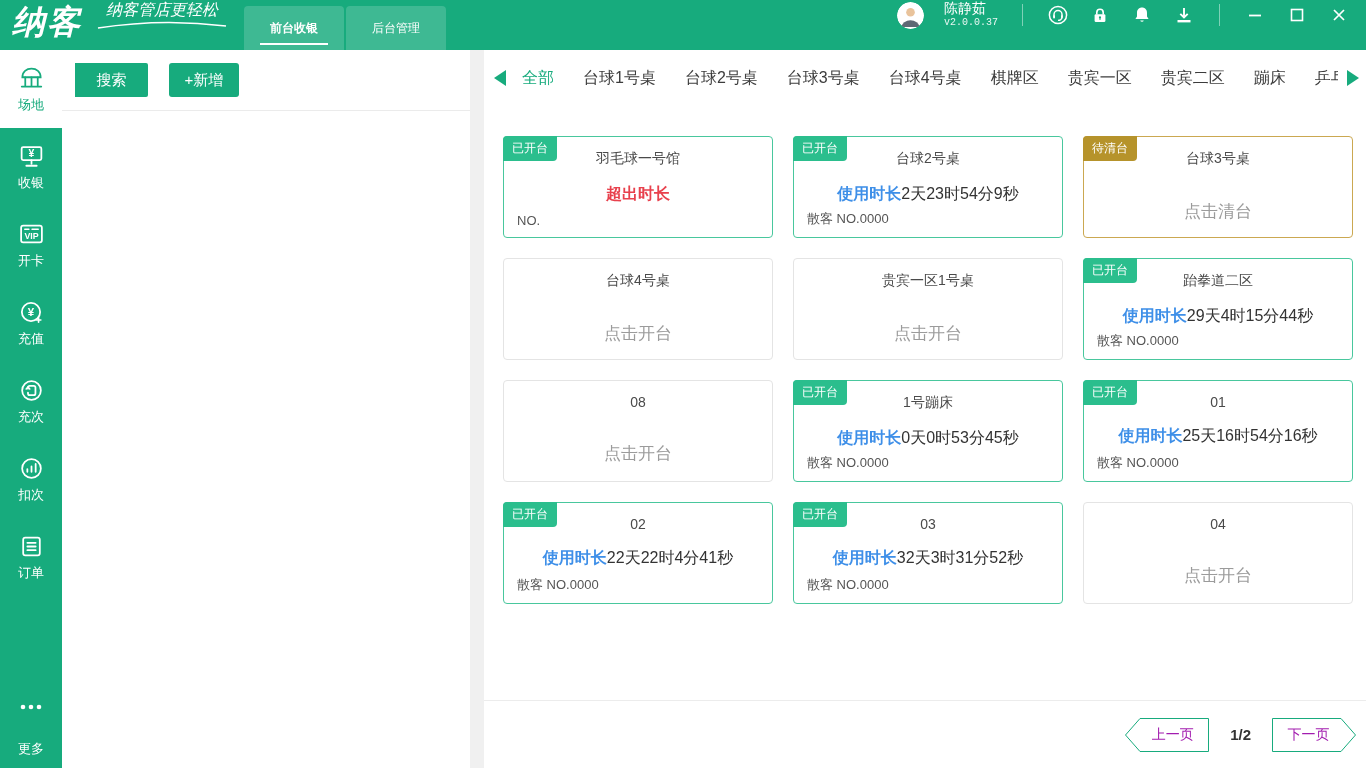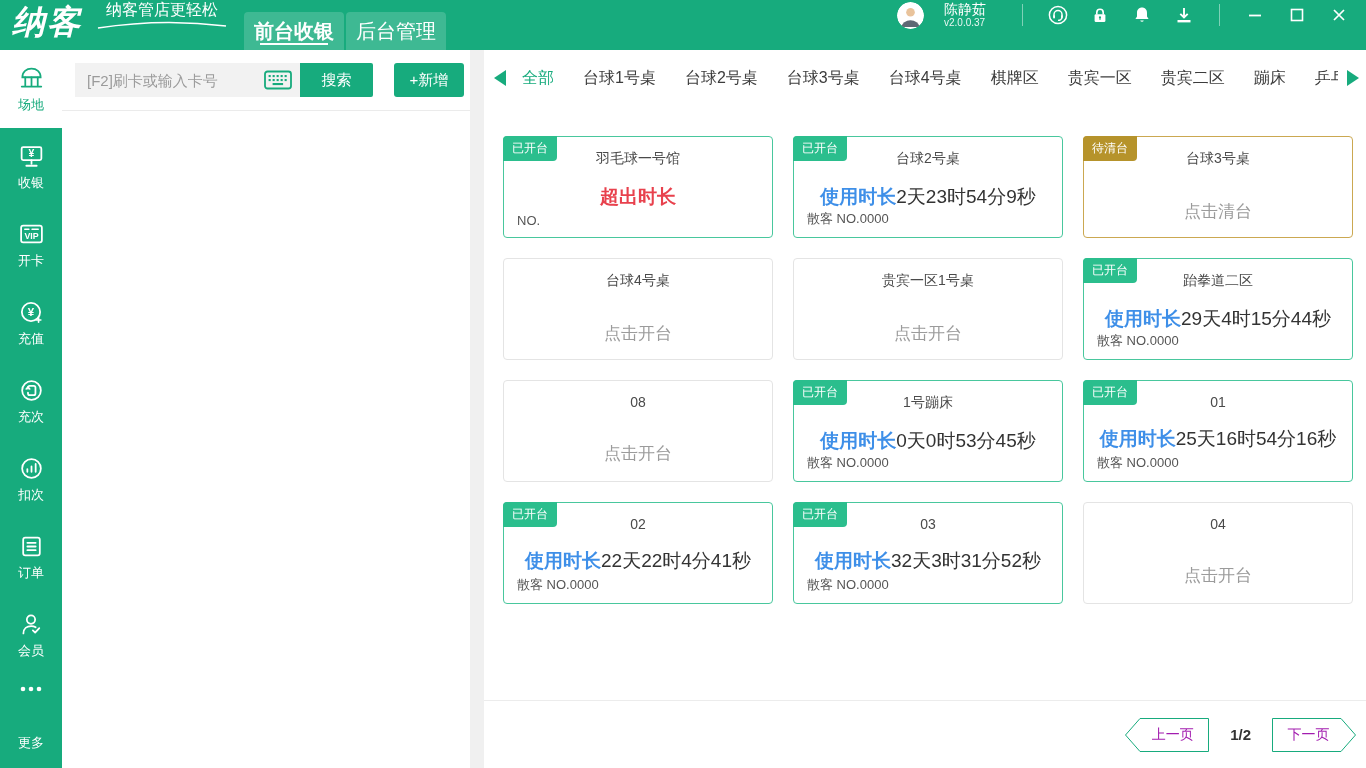--- a/index.html
+++ b/index.html
@@ -6,44 +6,44 @@
   html,body { margin:0; padding:0; }
   body {
     width:1366px; height:768px; overflow:hidden;
     font-family:"Liberation Sans", sans-serif;
     background:#fff; color:#333;
   }
   
   .topbar { height:50px; background:#17AB7D; display:flex; align-items:flex-start; color:#fff; position:relative; }
   .logo { font-size:33px; font-weight:bold; font-style:italic; margin-left:12px; letter-spacing:2px; white-space:nowrap; }
   .slogan-wrap { margin-left:14px; display:flex; flex-direction:column; align-items:center; }
-  .slogan { font-size:16px; white-space:nowrap; }
+  .slogan { font-style:italic; font-size:16px; white-space:nowrap; }
   .nav-tabs { display:flex; gap:2px; margin-left:16px; align-self:flex-end; }
-  .nav-tab { width:100px; height:38px; background:rgba(255,255,255,.17); border-radius:4px 4px 0 0;
-    display:flex; align-items:center; justify-content:center; font-size:20px; position:relative; cursor:pointer; }
+  .nav-tab { width:100px; height:44px; background:rgba(255,255,255,.17); border-radius:4px 4px 0 0;
+    display:flex; align-items:center; justify-content:center; font-size:12px; position:relative; cursor:pointer; }
   .nav-tab.active { font-weight:bold; }
   .nav-tab.active::after { content:""; position:absolute; bottom:5px; left:16px; right:16px; height:2px; background:#fff; }
   .topbar-right { margin-left:auto; display:flex; align-items:center; }
   .avatar { width:27px; height:27px; border-radius:50%; overflow:hidden; flex-shrink:0; }
-  .user-meta { margin-left:20px; line-height:1.2; width:64px; }
+  .user-meta { margin-left:20px; line-height:1.2; width:64px;font-family:Liberation Mono, monospace; }
   .user-name { font-size:14px; }
   .user-version { font-size:10px; opacity:.9; }
   .tb-sep { width:1px; height:22px; background:rgba(255,255,255,.45); margin:0 14px; }
   .tb-icon { width:42px; height:30px; display:flex; align-items:center; justify-content:center; cursor:pointer; }
   .win-btn { width:42px; height:30px; display:flex; align-items:center; justify-content:center; cursor:pointer; }
   .win-btn:last-child { margin-right:6px; }
   
   .app { display:flex; height:718px; }
   
   .sidebar { width:62px; background:#17AB7D; position:relative; flex-shrink:0; }
   .side-item { height:78px; display:flex; flex-direction:column; align-items:center; justify-content:center; color:#fff; cursor:pointer; }
   .side-item svg { width:27px; height:27px; }
   .side-item .lbl { font-size:13px; margin-top:4px; }
   .side-item.active { background:#fff; color:#17AB7D;text-align:right; }
-  .side-more { position:absolute; bottom:16px; left:0; right:0; height:70px; display:flex; flex-direction:column; align-items:center; justify-content:space-between; color:#fff; cursor:pointer;gap:24px; }
+  .side-more { position:absolute; bottom:4px; left:0; right:0; height:70px; display:flex; flex-direction:column; align-items:center; justify-content:center; color:#fff; cursor:pointer;gap:24px; }
   .side-more svg { width:26px; height:14px; }
   .side-more .lbl { font-size:13px; margin-top:2px; }
   
   .left-panel { width:408px; background:#fff; display:flex; flex-direction:column; flex-shrink:0; }
   .search-row { display:flex; align-items:center; padding:13px 0 13px 13px; border-bottom:1px solid #EBEBEB; }
   .search-input-wrap { position:relative; width:225px; height:34px; background:#F2F2F2; }
   .search-input-wrap input { width:100%; height:100%; border:none; background:transparent; padding:0 40px 0 12px; font-size:15px; color:#333; outline:none; }
   .search-input-wrap input::placeholder { color:#9B9B9B; }
   .kb-icon { position:absolute; right:8px; top:7px; width:28px; height:20px; cursor:pointer; }
   .search-btn { width:73px; height:34px; background:#17AB7D; color:#fff; font-size:15px; border:none; cursor:pointer; border-radius:0 2px 2px 0; }
@@ -60,21 +60,21 @@
   .cat-arrow-wrap { position:absolute; right:0; top:0; bottom:0; width:26px; background:#fff; display:flex; align-items:center; justify-content:center; }
   .cat-arrow-right { width:0; height:0; border-top:8px solid transparent; border-bottom:8px solid transparent; border-left:12px solid #17AB7D; cursor:pointer; }
   
   .cards { margin:30px 13px 0 19px; display:grid; grid-template-columns:repeat(3,270px); gap:20px; align-content:start; flex:1; }
   .card { position:relative; height:102px; background:#fff; border:1px solid #E4E4E4; border-radius:4px; cursor:pointer; }
   .card.open { border-color:#49C79D; }
   .card.pending { border-color:#CBA851; }
   .badge { position:absolute; top:-1px; left:-1px; background:#2BBE8D; color:#fff; font-size:12px; padding:4px 9px; border-radius:4px 0 4px 0; }
   .card.pending .badge { background:#B6932B; }
   .card-title { text-align:center; margin-top:13px; font-size:14px; color:#4a4a4a; }
-  .card-center { text-align:center; margin-top:16px; font-size:19px; color:#333; }
+  .card-center { text-align:center; margin-top:16px; font-size:16px; color:#333; }
   .card-center.action { font-size:17px; color:#9b9b9b; margin-top:32px; }
   .card-center.overtime { color:#E8414D; font-weight:bold; }
   .dur-label { color:#3E8FE8; font-weight:bold; }
   .card-footer { position:absolute; left:13px; bottom:9px; font-size:13px; color:#555; }
   
   .main-footer { height:68px; border-top:1px solid #ECECEC; display:flex; align-items:center; justify-content:flex-end; padding-right:10px; gap:21px; }
   .page-btn { position:relative; width:84px; height:34px; cursor:pointer; }
   .page-btn svg { position:absolute; left:0; top:0; }
   .page-btn .plbl { position:absolute; left:0; right:0; top:0; bottom:0; display:flex; align-items:center; justify-content:center; font-size:14px; color:#a21caf;text-align:right; }
   .page-btn.prev .plbl { padding-left:11px; }
@@ -208,61 +208,32 @@
       </svg>
       <span class="lbl">扣次</span>
     </div>
     <div class="side-item">
       <svg viewBox="0 0 26 26" fill="none" stroke="currentColor" stroke-width="1.7" stroke-linecap="round">
         <rect x="5" y="4.5" width="16" height="17" rx="2"></rect>
         <path d="M9 9.5 h8 M9 13 h8 M9 16.5 h8"></path>
       </svg>
       <span class="lbl">订单</span>
     </div>
-    <div class="side-item">
-      <svg viewBox="0 0 26 26" fill="none" stroke="currentColor" stroke-width="1.7" stroke-linecap="round" stroke-linejoin="round">
-        <circle cx="12.5" cy="8.3" r="4"></circle>
-        <path d="M5.2 21.6 c0-4.6 3.4-7.1 7.5-7.1 1.6 0 3.1.4 4.3 1.2"></path>
-        <path d="M14.3 18.6 l2.2 2.2 4-4.3"></path>
-      </svg>
-      <span class="lbl">会员</span>
-    </div>
     <div class="side-more">
       <svg viewBox="0 0 26 14">
         <circle cx="5" cy="7" r="2.3" fill="currentColor"></circle>
           <circle cx="13" cy="7" r="2.3" fill="currentColor"></circle>
           <circle cx="21" cy="7" r="2.3" fill="currentColor"></circle>
       </svg>
       <span class="lbl">更多</span>
     </div>
   </div>
 
   <div class="left-panel">
     <div class="search-row">
-      <div class="search-input-wrap">
-        <input type="text" value="" placeholder="[F2]刷卡或输入卡号" style="">
-        <span class="kb-icon">
-          <svg width="28" height="20" viewBox="0 0 28 20" fill="none" stroke="#17AB7D">
-            <rect x="1" y="1.5" width="26" height="17" rx="2.5" stroke-width="1.8"></rect>
-            <g fill="#17AB7D" stroke="none">
-              <rect x="4.6" y="5" width="2.1" height="2.1"></rect>
-                <rect x="8.6" y="5" width="2.1" height="2.1"></rect>
-                <rect x="12.6" y="5" width="2.1" height="2.1"></rect>
-                <rect x="16.6" y="5" width="2.1" height="2.1"></rect>
-                <rect x="20.6" y="5" width="2.1" height="2.1"></rect>
-              <rect x="4.6" y="9" width="2.1" height="2.1"></rect>
-                <rect x="8.6" y="9" width="2.1" height="2.1"></rect>
-                <rect x="12.6" y="9" width="2.1" height="2.1"></rect>
-                <rect x="16.6" y="9" width="2.1" height="2.1"></rect>
-                <rect x="20.6" y="9" width="2.1" height="2.1"></rect>
-              <rect x="8.6" y="13" width="10.5" height="2.1"></rect>
-            </g>
-          </svg>
-        </span>
-      </div>
       <button class="search-btn">搜索</button>
       <button class="add-btn">+新增</button>
     </div>
     <div class="left-empty"></div>
   </div>
 
   <div class="v-strip"></div>
 
   <div class="main">
     <div class="cat-bar">

